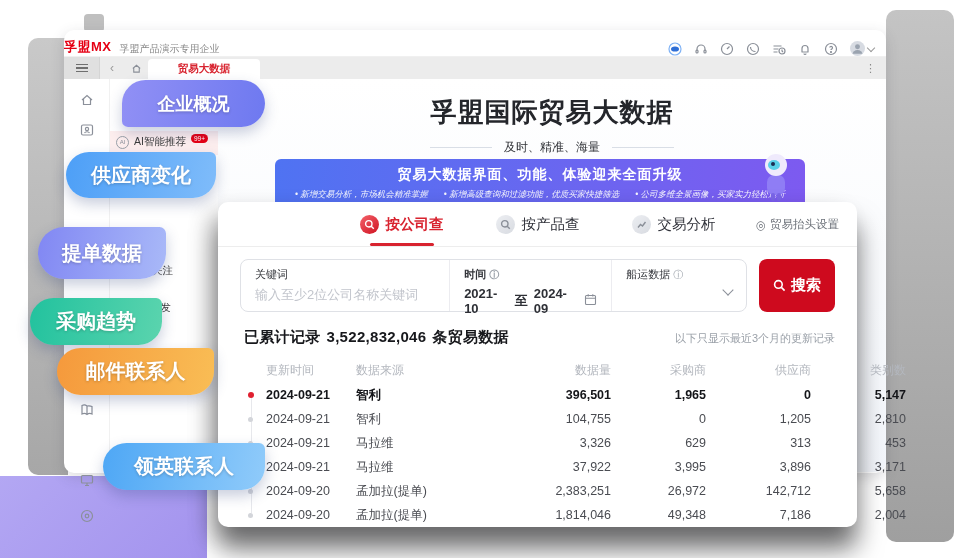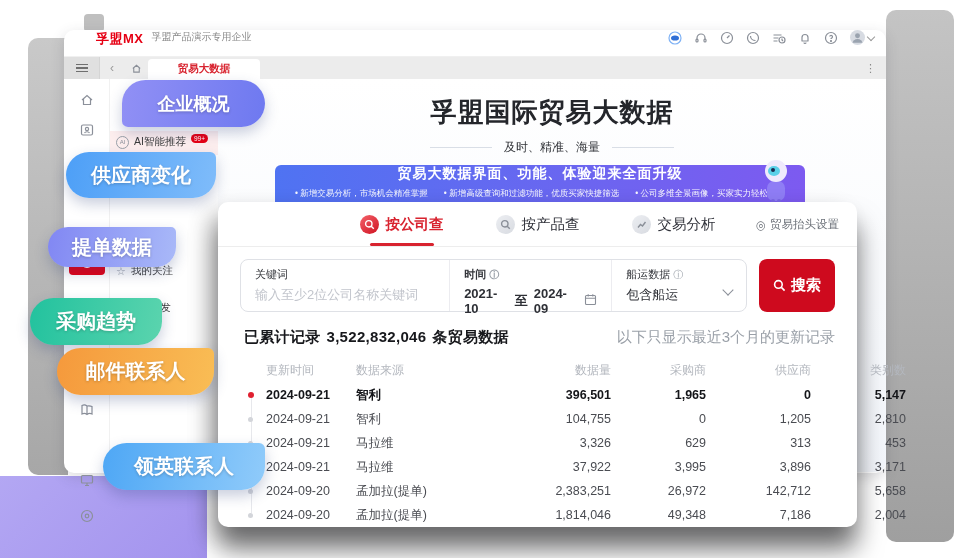--- a/index.html
+++ b/index.html
@@ -16,21 +16,21 @@
   .deco-right-slab { position:absolute; left:886px; top:10px; width:68px; height:532px;
     background:linear-gradient(180deg,#c4c4c4,#9f9f9f); border-radius:10px; }
   .deco-purple { position:absolute; left:0; top:476px; width:207px; height:82px;
     background:linear-gradient(135deg,#b3a7f3,#a393ee); }
   .deco-red-hatch { position:absolute; left:194px; top:424px; width:26px; height:36px;
     background:repeating-linear-gradient(45deg,#e0394a 0 2px,transparent 2px 6px); opacity:.85; }
 
   
   .window { position:absolute; left:64px; top:30px; width:822px; height:443px;
     background:#ffffff; border-radius:10px; box-shadow:0 4px 14px rgba(60,60,70,.18); }
-  .topbar { height:27px; display:flex; align-items:flex-start; padding:0 12px 0 32px;
+  .topbar { height:27px; display:flex; align-items:flex-end; padding:0 12px 0 0;
     border-bottom:1px solid #f0f0f0; }
   .logo { color:#e60014; font-weight:bold; font-size:13px; letter-spacing:.5px; }
   .logo-suffix { color:#8a8a8a; font-size:10px; margin-left:8px; }
   .topbar-icons { margin-left:auto; display:flex; align-items:center; gap:12px; }
   .tb-ic { width:14px; height:14px; display:flex; align-items:center; justify-content:center; }
   .tb-ic svg { width:14px; height:14px; }
   .avatar-wrap { display:flex; align-items:center; gap:3px; }
   .avatar { width:15px; height:15px; border-radius:50%; background:#d7dbe2;
     display:flex; align-items:center; justify-content:center; overflow:hidden; }
   .chev-down { width:6px; height:6px; border-right:1.4px solid #9a9a9a; border-bottom:1.4px solid #9a9a9a;
@@ -63,38 +63,38 @@
   .ai-row-bg { position:absolute; left:0; top:52px; width:108px; height:24px; background:#fdeeee; }
 
   
   .mainpage { flex:1; background:linear-gradient(180deg,#ffffff, #f3f6fb); border-radius:0 0 10px 0;
     position:relative; text-align:center; }
   .hero-title { font-size:26px; font-weight:bold; color:#24262b; margin-top:16px; letter-spacing:1px; }
   .hero-sub { display:flex; align-items:center; justify-content:center; gap:12px;
     margin-top:9px; font-size:12px; font-weight:normal; color:#33353a; }
   .hero-sub i { display:block; width:62px; height:1px; background:#d9dee6; }
   .hero-desc { margin-top:9px; font-size:11px; color:#9aa3b1; }
-  .banner { position:absolute; left:57px; top:86px; width:530px; height:50px; border-radius:6px;
-    background:linear-gradient(95deg,#4f73f2,#6a66f0 55%,#7d5af0); color:#fff; padding-top:0; }
+  .banner { position:absolute; left:57px; top:80px; width:530px; height:50px; border-radius:6px;
+    background:linear-gradient(95deg,#4f73f2,#6a66f0 55%,#7d5af0); color:#fff; padding-top:7px; }
   .banner-title { font-size:14px; font-weight:bold; letter-spacing:1px; }
-  .banner-bullets { display:flex; justify-content:center; gap:16px; margin-top:5px; font-size:8.5px; opacity:.95; }
+  .banner-bullets { display:flex; justify-content:center; gap:16px; margin-top:5px; font-size:8.5px; opacity:.95;font-style:italic; }
   .banner-dots { position:absolute; bottom:3px; left:50%; transform:translateX(-50%); display:flex; gap:5px; }
   .banner-dots i { width:14px; height:3px; border-radius:2px; background:rgba(255,255,255,.35); }
   .banner-dots i.on { background:#ffffff; }
   .robot { position:absolute; right:8px; top:-10px; width:42px; height:56px; }
 
   
   .tag { position:absolute; color:#ffffff; font-weight:bold; display:flex; align-items:center;
     justify-content:center; text-shadow:0 1px 3px rgba(0,0,0,.22); z-index:30;
     box-shadow:0 6px 14px rgba(40,60,120,.25); }
   .tag1 { left:122px; top:80px;  width:143px; height:47px; font-size:18px;
     background:linear-gradient(100deg,#9190f5,#6e79f0); border-radius:32px 32px 32px 8px; }
   .tag2 { left:66px;  top:152px; width:150px; height:46px; font-size:20px;
     background:linear-gradient(100deg,#4d9ff7,#7fbcfa); border-radius:32px 8px 32px 32px; }
-  .tag3 { left:48px;  top:227px; width:128px; height:40px; font-size:20px;
+  .tag3 { left:38px;  top:227px; width:128px; height:52px; font-size:20px;
     background:linear-gradient(100deg,#8187f3,#a9b9f8); border-radius:32px 8px 32px 32px; }
   .tag4 { left:30px;  top:298px; width:132px; height:47px; font-size:20px;
     background:linear-gradient(100deg,#22c29e,#5bd4ae); border-radius:32px 8px 32px 32px; }
   .tag5 { left:57px;  top:348px; width:157px; height:47px; font-size:20px;
     background:linear-gradient(100deg,#f5993c,#f9bd55); border-radius:32px 8px 32px 32px; }
   .tag6 { left:103px; top:443px; width:162px; height:47px; font-size:20px;
     background:linear-gradient(100deg,#4ea7f5,#90cbfa); border-radius:32px 8px 32px 32px; }
 
   
   .card { position:absolute; left:218px; top:202px; width:639px; height:325px; background:#ffffff;
@@ -128,21 +128,21 @@
   .sel-chev { position:absolute; right:14px; top:26px; width:8px; height:8px;
     border-right:1.5px solid #8a8f98; border-bottom:1.5px solid #8a8f98; transform:rotate(45deg); }
   .search-btn { width:76px; height:53px; background:#ce0a1e; border:none; border-radius:8px;
     color:#ffffff; font-size:15px; font-weight:bold; display:flex; align-items:center;
     justify-content:center; gap:5px; cursor:pointer; }
   .search-btn svg { width:13px; height:13px; }
 
   .stats-row { display:flex; align-items:baseline; padding:16px 22px 0 26px; }
   .stats-left { font-size:15px; font-weight:bold; color:#17181c; letter-spacing:.3px; }
   .stats-left b { margin:0 6px; }
-  .stats-note { margin-left:auto; font-size:15px; color:#9aa0a8; font-weight:normal; }
+  .stats-note { margin-left:auto; font-size:11px; color:#9aa0a8; font-weight:normal; }
 
   .table { padding:10px 8px 0 22px; position:relative; }
   .trow { display:grid; grid-template-columns:26px 90px 150px 105px 95px 105px 95px;
     align-items:center; height:24px; font-size:12.5px; color:#4a4c52; }
   .trow .c-num { text-align:right; }
   .thead { color:#b3b7be; font-size:12px; height:26px; }
   .trow.first { font-weight:bold; color:#141519; }
   .tl-line { position:absolute; left:33px; top:46px; width:1px; height:120px; background:#e7e8ec; }
   .dot { width:5px; height:5px; border-radius:50%; background:#d3d5da; margin-left:8px; position:relative; z-index:2; }
   .dot.red { background:#e02030; width:6px; height:6px; }
@@ -408,21 +408,20 @@
                 <rect x="1.5" y="2.5" width="10" height="9" rx="1"></rect>
                 <path d="M1.5 5.2 h10 M4.2 1.2 v2.4 M8.8 1.2 v2.4"></path>
               </svg></span>
         </div>
       </div>
       <div class="fcell cell-ship">
         <div class="flabel">
           <span>船运数据</span>
           <span class="info-ic">ⓘ</span>
         </div>
-        <div class="fvalue">包含船运</div>
         <span class="sel-chev"></span>
       </div>
     </div>
     <button class="search-btn">
       <svg viewBox="0 0 13 13" fill="none" stroke="#ffffff" stroke-width="1.6">
           <circle cx="5.4" cy="5.4" r="3.8"></circle>
           <path d="M8.4 8.4 L11.6 11.6"></path>
         </svg>
       <span>搜索</span>
     </button>

